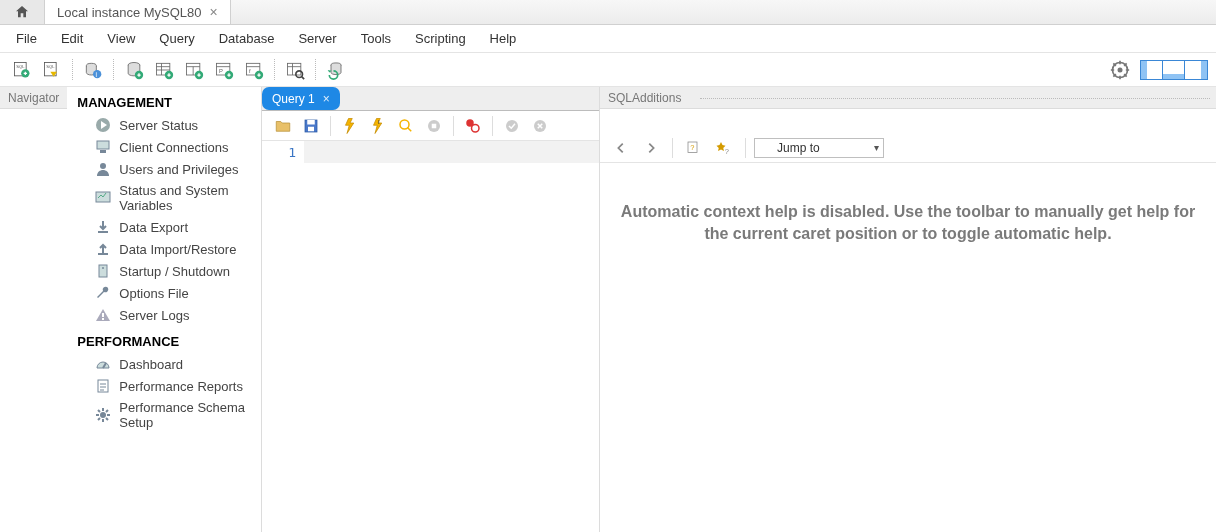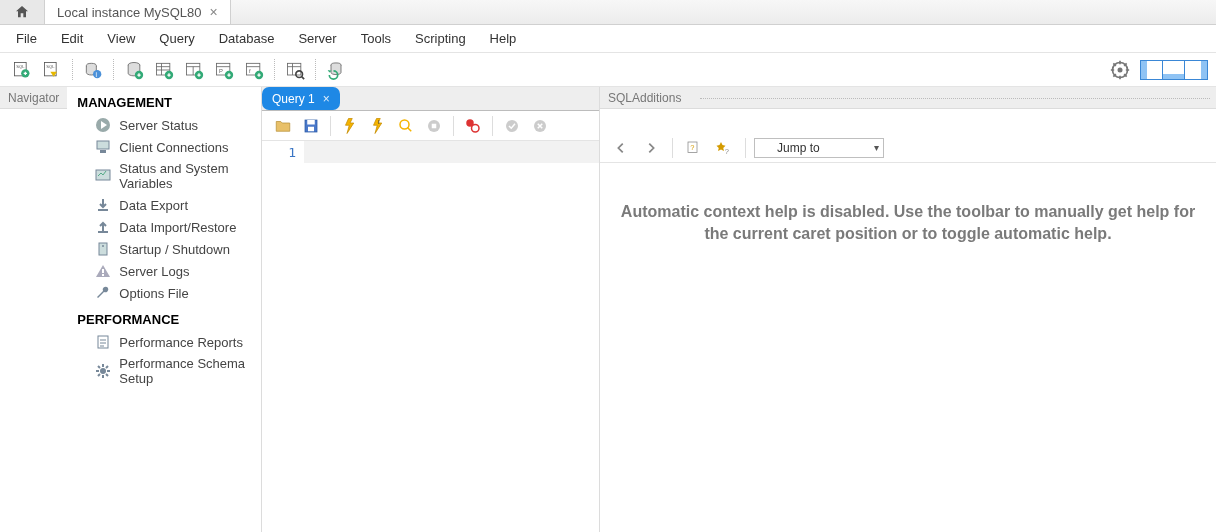--- a/index.html
+++ b/index.html
@@ -400,20 +400,27 @@
         </div>
       <div class="nav-item">
           <svg class="nav-icon" viewBox="0 0 16 16">
             <rect x="2" y="2" width="12" height="8" fill="#cdd" stroke="#789"></rect>
             <rect x="5" y="11" width="6" height="3" fill="#789"></rect>
           </svg>
           <span>Client Connections</span>
         </div>
       <div class="nav-item">
           <svg class="nav-icon" viewBox="0 0 16 16">
+            <circle cx="8" cy="5" r="3" fill="#789"></circle>
+            <path d="M2 15c0-4 3-6 6-6s6 2 6 6z" fill="#789"></path>
+          </svg>
+          <span>Users and Privileges</span>
+        </div>
+      <div class="nav-item">
+          <svg class="nav-icon" viewBox="0 0 16 16">
             <rect x="1" y="2" width="14" height="10" fill="#cdd" stroke="#789"></rect>
             <path d="M3 8l3-3 2 2 3-4" stroke="#5a8" fill="none"></path>
           </svg>
           <span>Status and System Variables</span>
         </div>
       <div class="nav-item">
           <svg class="nav-icon" viewBox="0 0 16 16">
             <path d="M8 2v8 M5 7l3 3 3-3" stroke="#789" stroke-width="2" fill="none"></path>
             <rect x="3" y="12" width="10" height="2" fill="#789"></rect>
           </svg>
@@ -426,37 +433,44 @@
           </svg>
           <span>Data Import/Restore</span>
         </div>
 
       <div class="nav-item">
           <svg class="nav-icon" viewBox="0 0 16 16">
             <rect x="4" y="2" width="8" height="12" fill="#cdd" stroke="#789"></rect>
             <circle cx="8" cy="5" r="1" fill="#789"></circle>
           </svg>
           <span>Startup / Shutdown</span>
+        </div>
+      <div class="nav-item">
+          <svg class="nav-icon" viewBox="0 0 16 16">
+            <path d="M13 3a3 3 0 0 1-4 4L3 13l-1-1 6-6a3 3 0 0 1 4-4z" fill="#789"></path>
+          </svg>
+          <span>Options File</span>
         </div>
       <div class="nav-item">
           <svg class="nav-icon" viewBox="0 0 16 16">
             <path d="M8 2l7 12H1z" fill="#aab"></path>
             <rect x="7" y="6" width="2" height="4" fill="#fff"></rect>
             <rect x="7" y="11" width="2" height="2" fill="#fff"></rect>
           </svg>
           <span>Server Logs</span>
         </div>
-      <div class="nav-item">
-          <svg class="nav-icon" viewBox="0 0 16 16">
-            <path d="M13 3a3 3 0 0 1-4 4L3 13l-1-1 6-6a3 3 0 0 1 4-4z" fill="#789"></path>
-          </svg>
-          <span>Options File</span>
-        </div>
 
       <div class="nav-heading">PERFORMANCE</div>
+      <div class="nav-item">
+          <svg class="nav-icon" viewBox="0 0 16 16">
+            <path d="M2 12a6 6 0 0 1 12 0z" fill="#cdd" stroke="#789"></path>
+            <path d="M8 12L11 7" stroke="#789" stroke-width="2"></path>
+          </svg>
+          <span>Dashboard</span>
+        </div>
       <div class="nav-item">
           <svg class="nav-icon" viewBox="0 0 16 16">
             <rect x="3" y="2" width="10" height="12" fill="#fff" stroke="#789"></rect>
             <path d="M5 6h6 M5 9h6 M5 12h4" stroke="#789"></path>
           </svg>
           <span>Performance Reports</span>
         </div>
       <div class="nav-item">
           <svg class="nav-icon" viewBox="0 0 16 16">
             <circle cx="8" cy="8" r="3" fill="#789"></circle>

